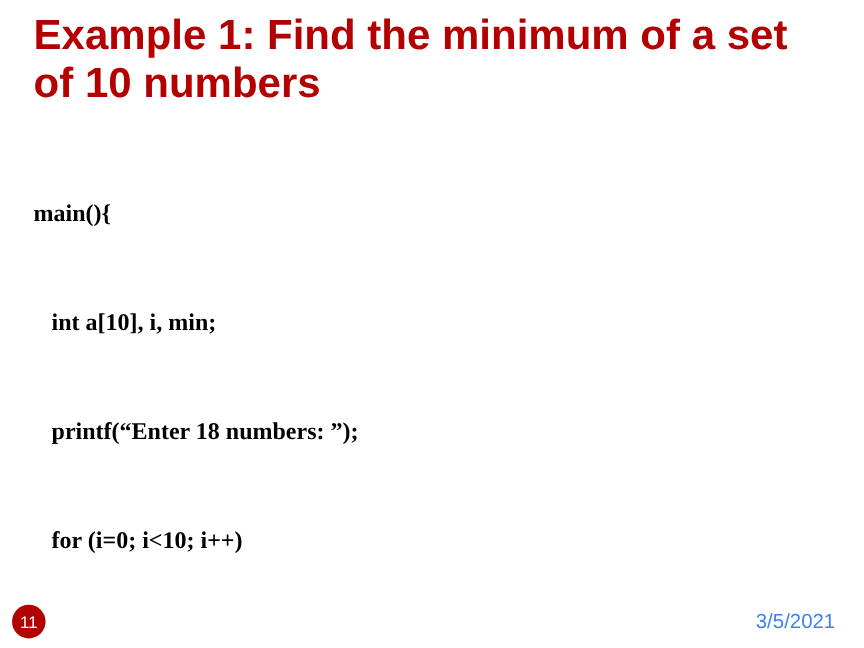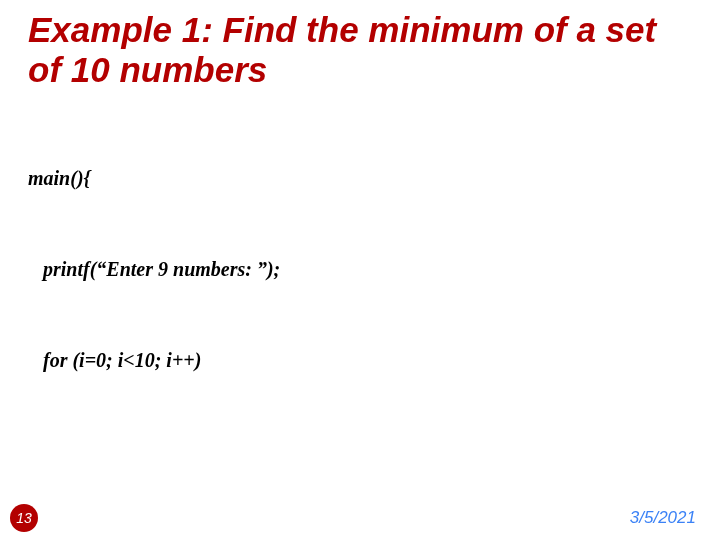--- a/index.html
+++ b/index.html
@@ -10,21 +10,20 @@
     background: #ffffff;
     font-family: "Times New Roman", Times, serif;
     color: #000;
     overflow: hidden;
   }
   .slide {
     position: relative;
     width: 720px;
     height: 540px;
     box-sizing: border-box;
-    font-style: italic;
   }
   .title {
     position: absolute;
     left: 28px;
     top: 10px;
     width: 670px;
     font-size: 35px;
     font-weight: bold;
     color: #b30000;
     line-height: 1.15;
@@ -66,31 +65,32 @@
 </style>
 </head>
 <body>
 
 <div class="slide">
 
   <div class="title">Example 1: Find the minimum of a set of 10 numbers</div>
 
   <div class="code-block">
     <div>main(){</div>
-    <div>   printf(“Enter 9 numbers: ”);</div>
+    <div>   int a[10], i, min;</div>
+    <div>   printf(“Enter 18 numbers: ”);</div>
     <div>   for (i=0; i&lt;10; i++)</div>
     
     
     
     
     
     
     
     
   </div>
 
   <div class="page-badge">
-    <span>13</span>
+    <span>11</span>
   </div>
 
   <div class="date">3/5/2021</div>
 
 </div>
 
 </body></html>

